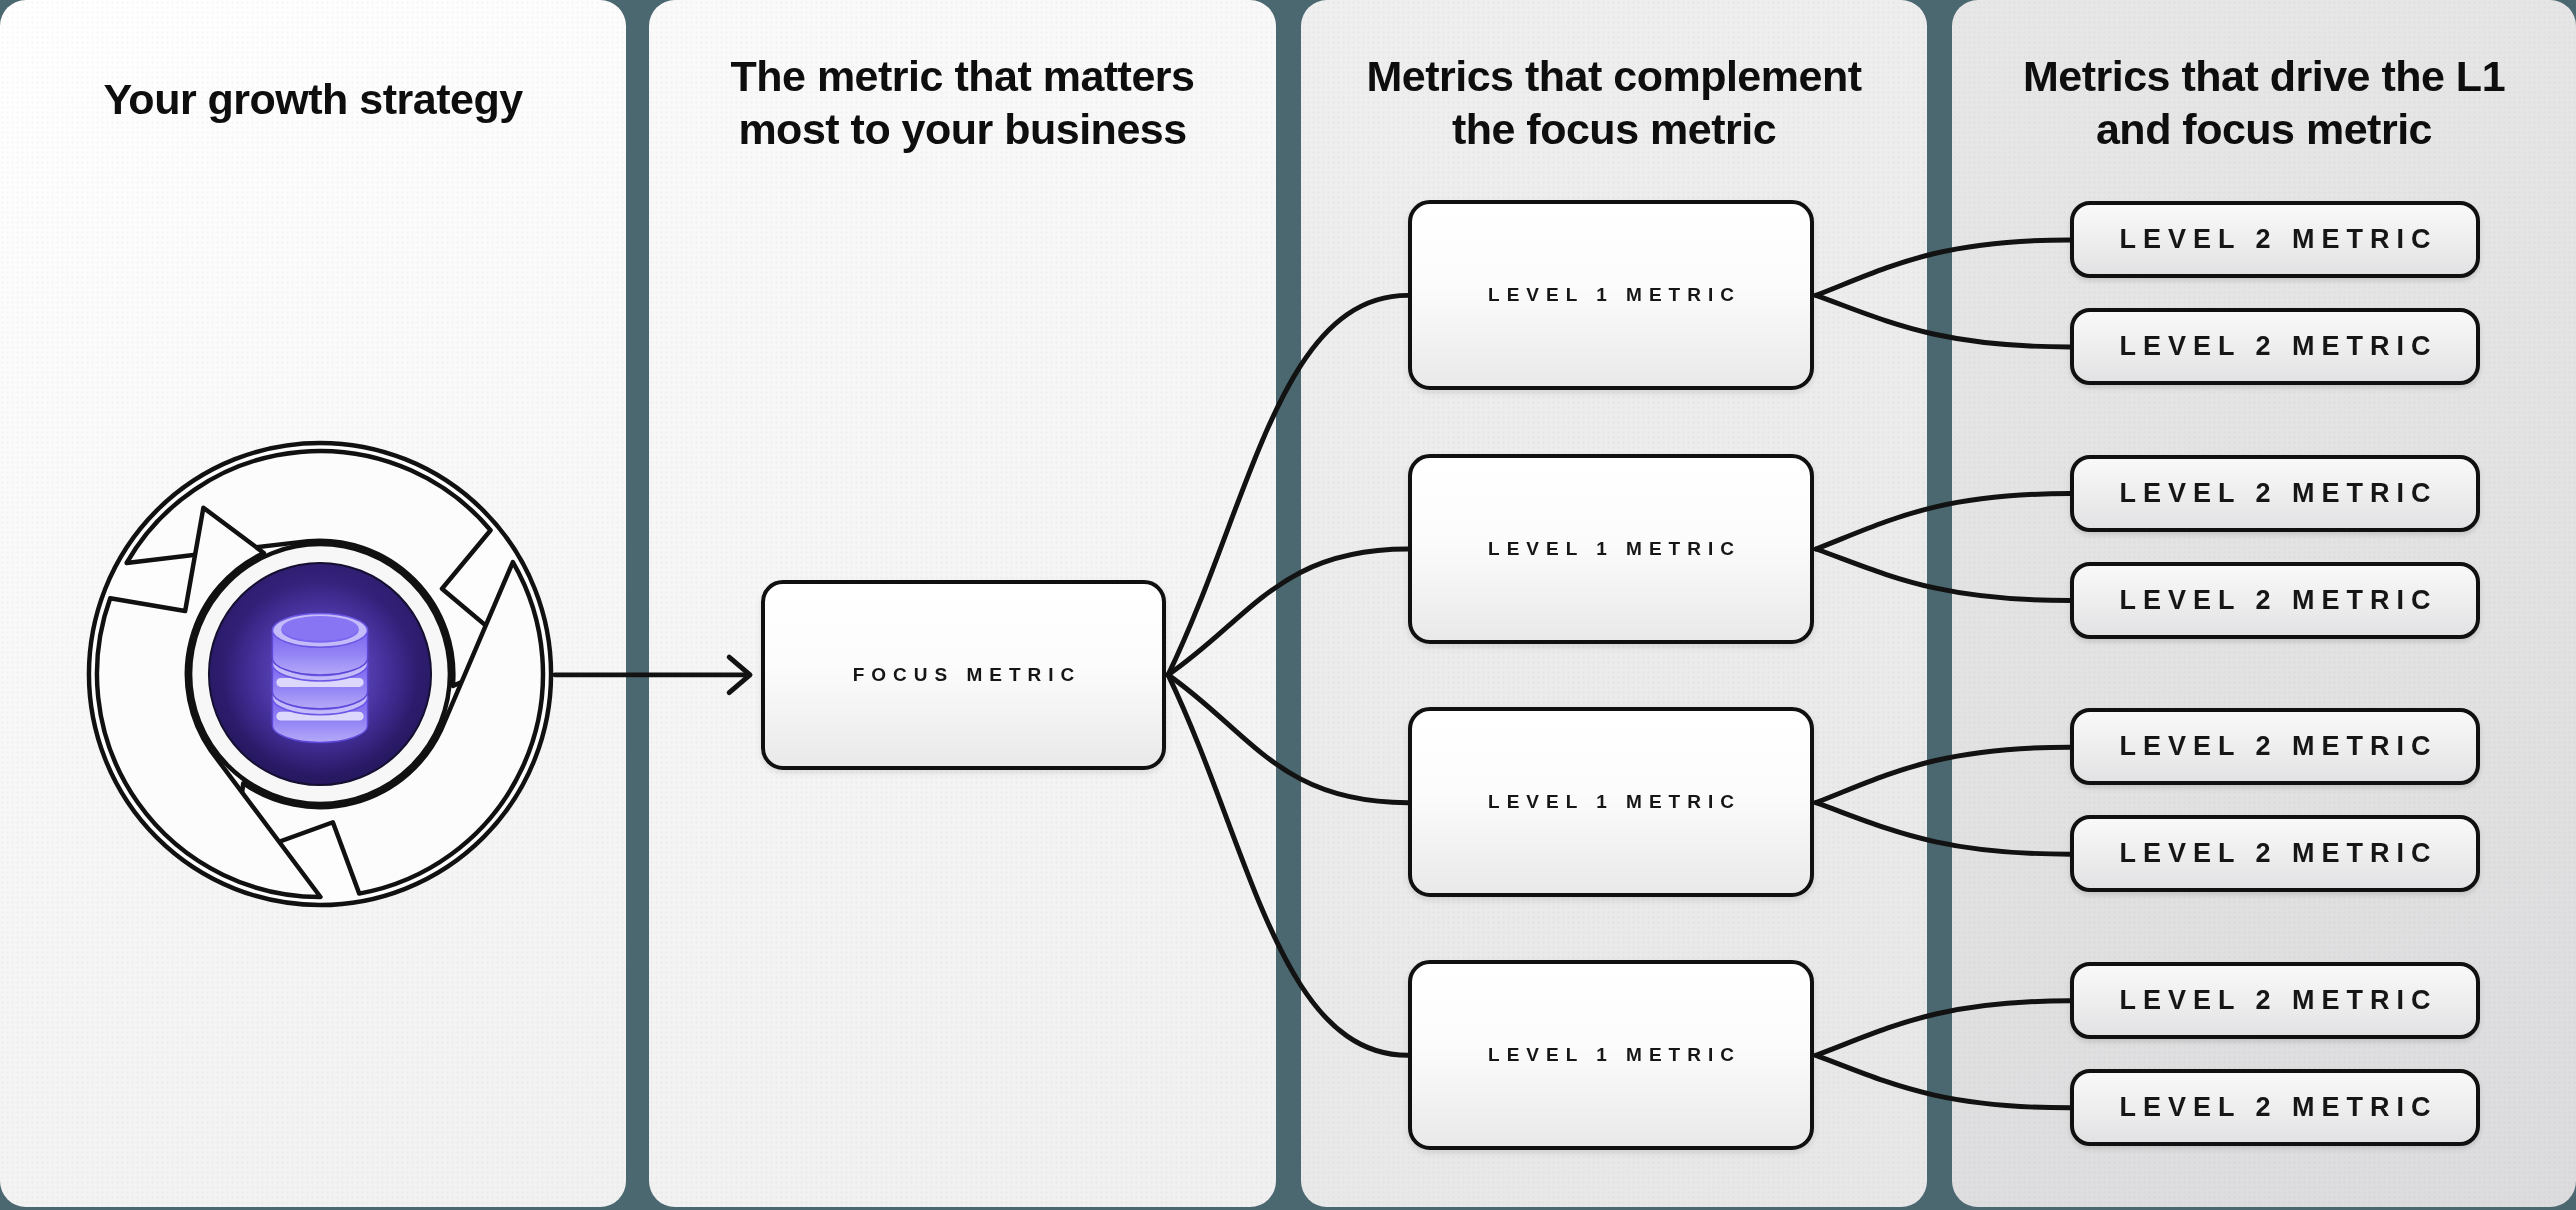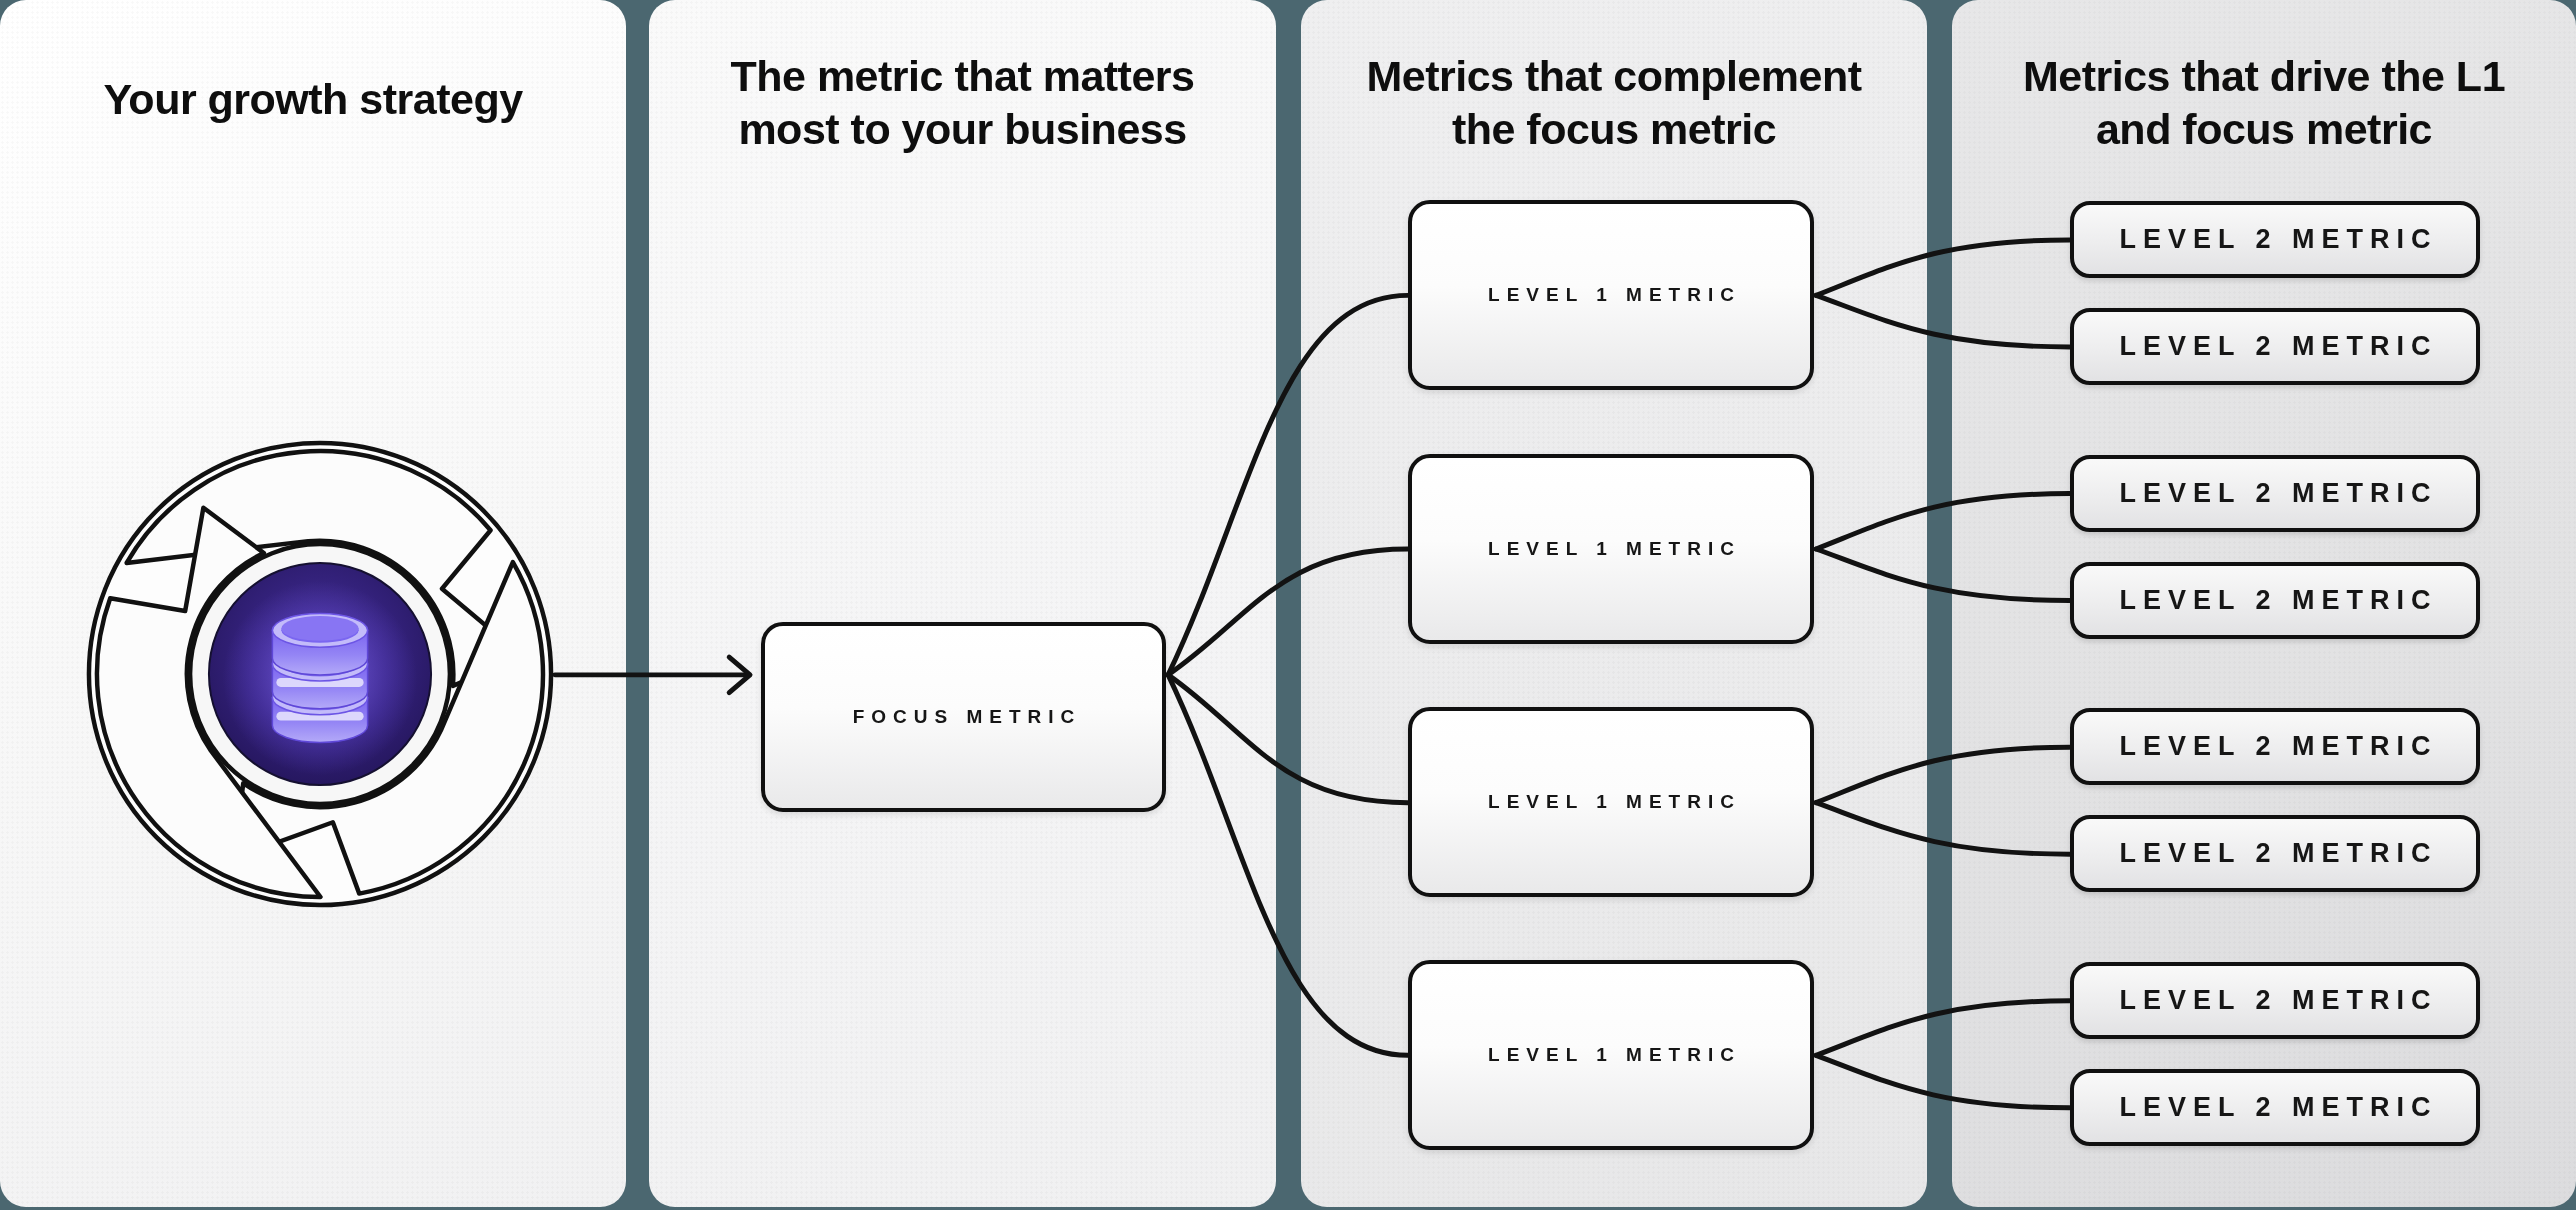--- a/index.html
+++ b/index.html
@@ -53,21 +53,21 @@
     box-shadow:0 3px 6px rgba(0,0,0,0.10);
     font-size:19px;letter-spacing:7px;text-indent:7px;
   }
   .small-box{
     width:410px;height:77px;
     border-radius:20px;
     background:linear-gradient(180deg,#f9f9f9 0%,#ededee 55%,#e2e2e4 100%);
     box-shadow:0 3px 5px rgba(0,0,0,0.12);
     font-size:27px;letter-spacing:7px;text-indent:7px;
   }
-  .focus-box{left:761px;top:580px;width:405px;margin-top:42px;}
+  .focus-box{left:761px;top:580px;width:405px;}
   .l1-a{left:1408px;top:200px;}
   .l1-b{left:1408px;top:454px;}
   .l1-c{left:1408px;top:707px;}
   .l1-d{left:1408px;top:960px;}
   .l2-1{left:2070px;top:201px;}
   .l2-2{left:2070px;top:308px;}
   .l2-3{left:2070px;top:455px;}
   .l2-4{left:2070px;top:562px;}
   .l2-5{left:2070px;top:708px;}
   .l2-6{left:2070px;top:815px;}

